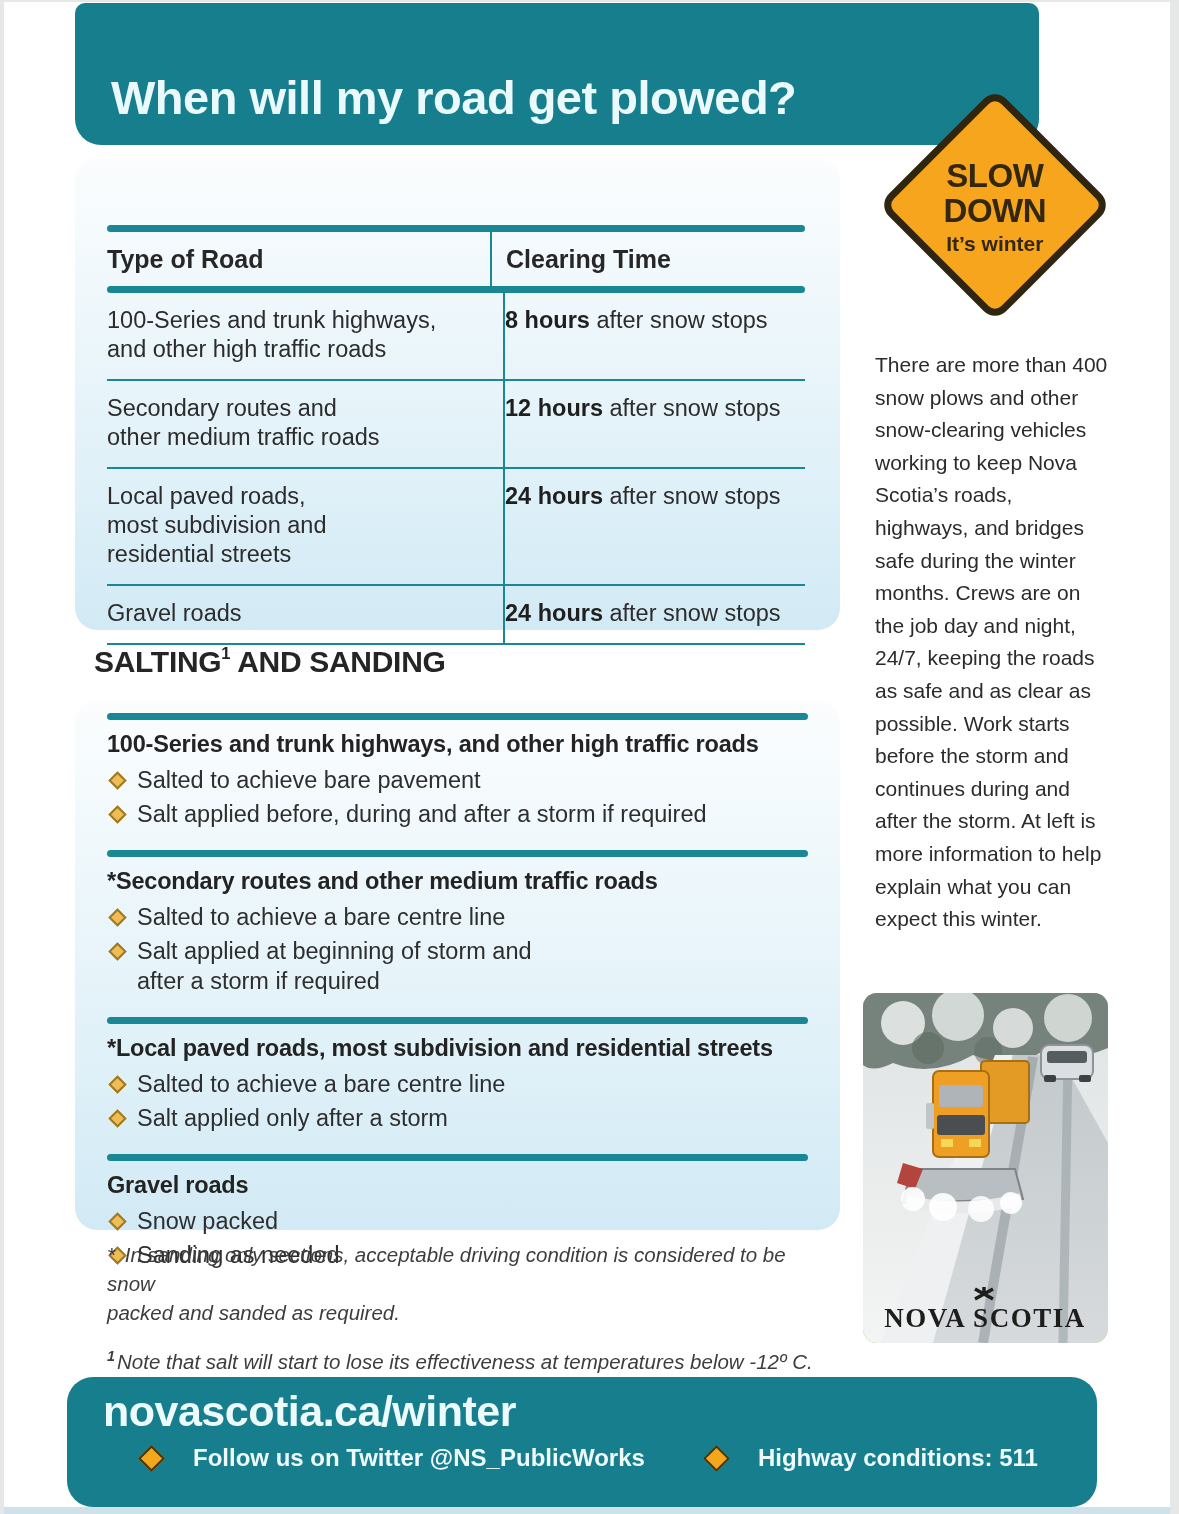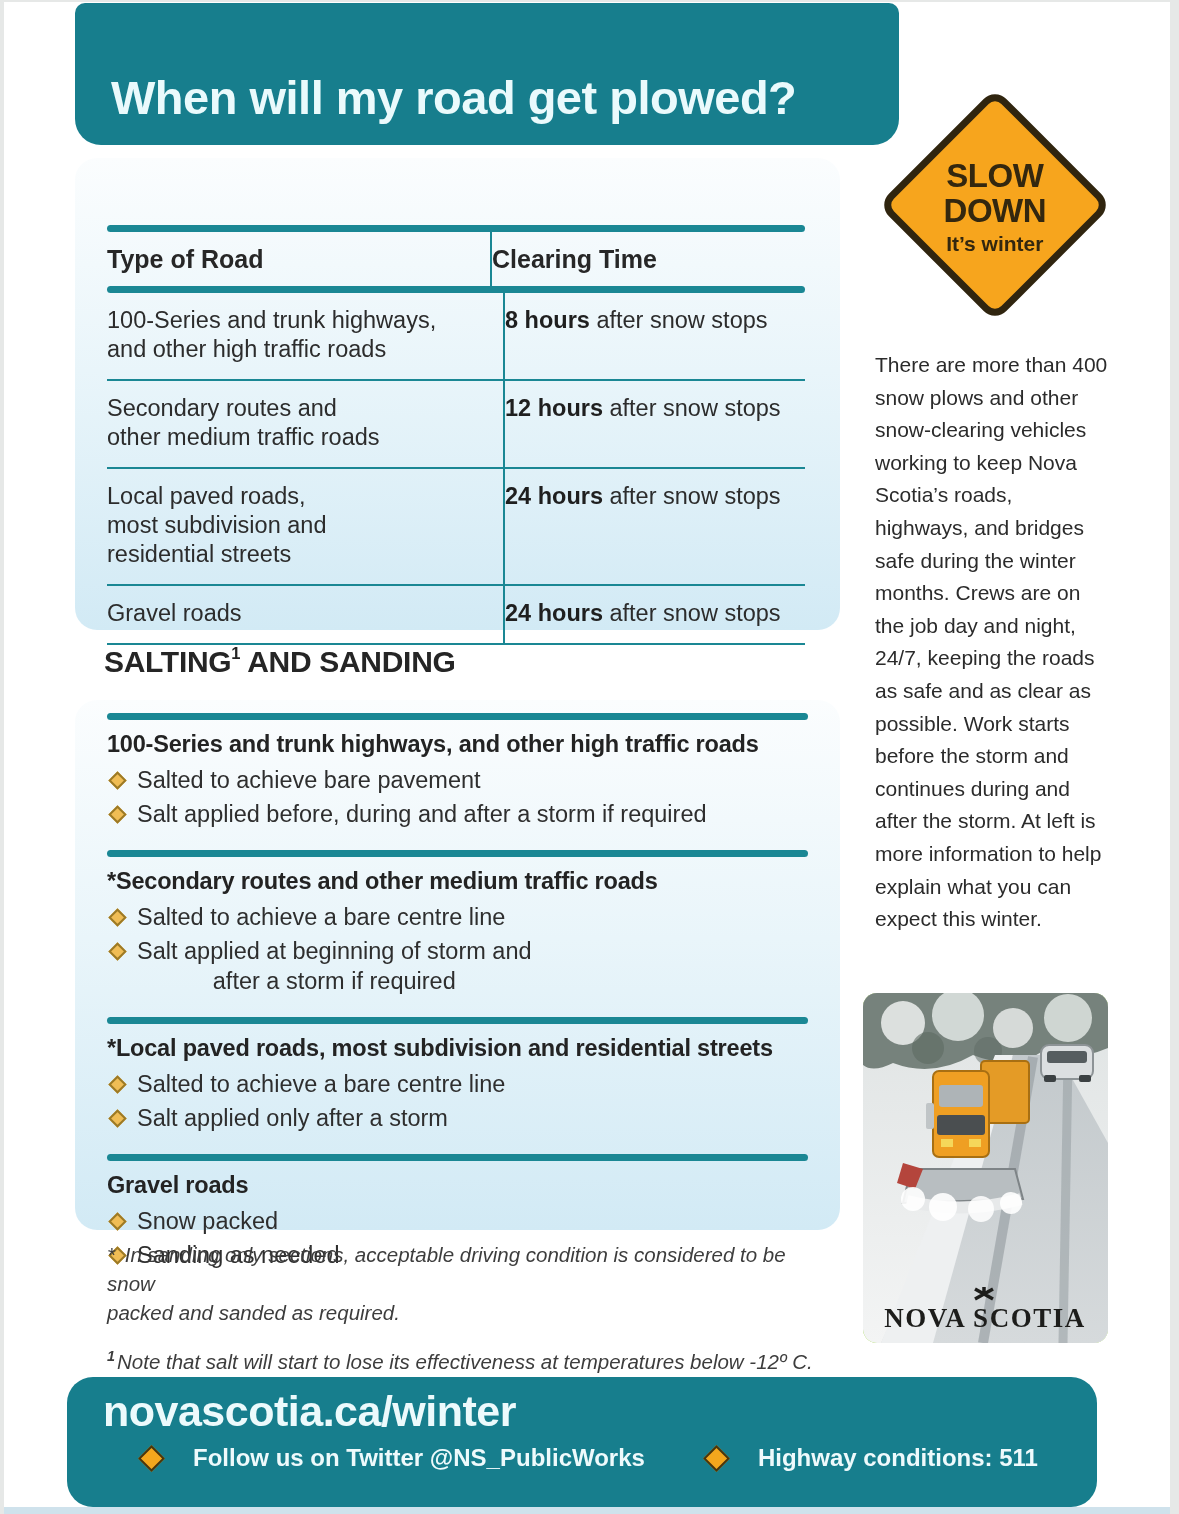--- a/index.html
+++ b/index.html
@@ -7,21 +7,21 @@
     width:1179px;height:1514px;position:relative;overflow:hidden;
     background:#e6e8e7;
     font-family:"Liberation Sans",sans-serif;
     -webkit-font-smoothing:antialiased;
   }
   .page{position:absolute;left:4px;top:2px;width:1166px;height:1505px;background:#ffffff;}
   .edge-bottom{position:absolute;left:4px;bottom:0;width:1166px;height:7px;background:#cfe2ec;}
 
   
   .header{
-    position:absolute;left:75px;top:3px;width:824px;height:142px;
+    position:absolute;left:75px;top:3px;width:964px;height:142px;
     background:#177e8d;border-radius:0 0 26px 26px;
     border-top-left-radius:10px;border-top-right-radius:10px;
     display:flex;align-items:flex-end;
   }
   .header h1{
     margin:0 0 20px 36px;font-size:47px;font-weight:bold;letter-spacing:-0.5px;
     color:#eafafc;
   }
 
   
@@ -30,50 +30,50 @@
     background:#f7a51d;border:7px solid #30250f;border-radius:16px;
     transform:rotate(45deg);z-index:5;
     display:flex;align-items:center;justify-content:center;
   }
   .sign-inner{transform:rotate(-45deg);text-align:center;color:#33270f;line-height:1;}
   .sign-inner .big{font-size:33px;font-weight:bold;letter-spacing:-0.5px;margin:2px 0;}
   .sign-inner .small{font-size:21px;font-weight:bold;margin-top:6px;}
 
   
   .sec-heading{
-    position:absolute;left:104px;margin:0;font-size:30px;font-weight:bold;
+    position:absolute;left:94px;margin:0;font-size:30px;font-weight:bold;
     letter-spacing:-0.3px;color:#252525;
   }
   .panel{
     position:absolute;left:75px;width:765px;border-radius:22px;
     background:linear-gradient(180deg,#fbfdfe 0%,#e9f5fa 45%,#d2eaf5 100%);
   }
   .tbar{height:7px;border-radius:4px;background:#1a8794;}
 
   
   .panel-1{top:158px;height:472px;}
   .table{position:absolute;left:107px;top:225px;width:698px;}
   .t-head{display:grid;grid-template-columns:383px 315px;}
   .t-head .cell{font-size:25px;font-weight:bold;color:#272727;padding:13px 0 12px 0;}
-  .t-head .cell + .cell{border-left:2px solid #1a8794;padding-left:0;}
+  .t-head .cell + .cell{border-left:2px solid #1a8794;padding-left:14px;}
   .t-body{border-bottom:2px solid #1a8794;}
   .t-row{display:grid;grid-template-columns:383px 315px;}
   .t-row + .t-row{border-top:2px solid #1a8794;}
   .t-row .cell{font-size:23.5px;line-height:29px;color:#2c2c2c;padding:13px 0 15px 0;white-space:pre-line;}
   .t-row .cell + .cell{border-left:2px solid #1a8794;padding-left:0;margin-left:13px;}
   .t-row b{font-weight:bold;color:#1f1f1f;}
 
   
   .salting-h{top:645px;}
   .salting-h sup{font-size:55%;font-weight:bold;position:relative;top:-2px;}
   .panel-2{top:700px;height:530px;padding:13px 32px 0 32px;box-sizing:border-box;}
   .s-sec{margin-bottom:21px;}
   .s-sec .tbar{margin-bottom:11px;}
   .s-sec h3{margin:0 0 7px 0;font-size:23.5px;font-weight:bold;letter-spacing:-0.2px;color:#232323;}
-  .s-sec ul{list-style:none;margin:0;padding:0;text-align:center;}
+  .s-sec ul{list-style:none;margin:0;padding:0;}
   .s-sec li{display:flex;align-items:flex-start;margin:0 0 4px 0;font-size:23.5px;line-height:30px;color:#2e2e2e;}
   .dia{flex:none;width:9px;height:9px;margin:9px 13px 0 4px;background:#f0bd55;border:2px solid #9c7a26;transform:rotate(45deg);}
   .s-sec li span{white-space:pre-line;}
 
   
   .footnotes{position:absolute;left:107px;top:1240px;width:706px;font-style:italic;color:#3d3d3d;}
   .footnote{font-size:20.5px;line-height:29px;margin-bottom:15px;white-space:pre-line;}
   .footnote .mk{font-style:italic;padding-right:4px;}
   .footnote sup.mk{font-size:70%;font-weight:bold;padding-right:2px;}
 

